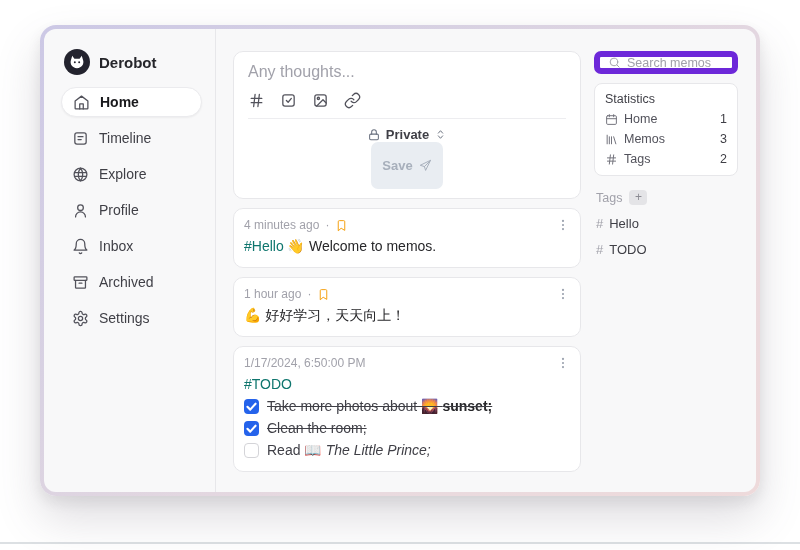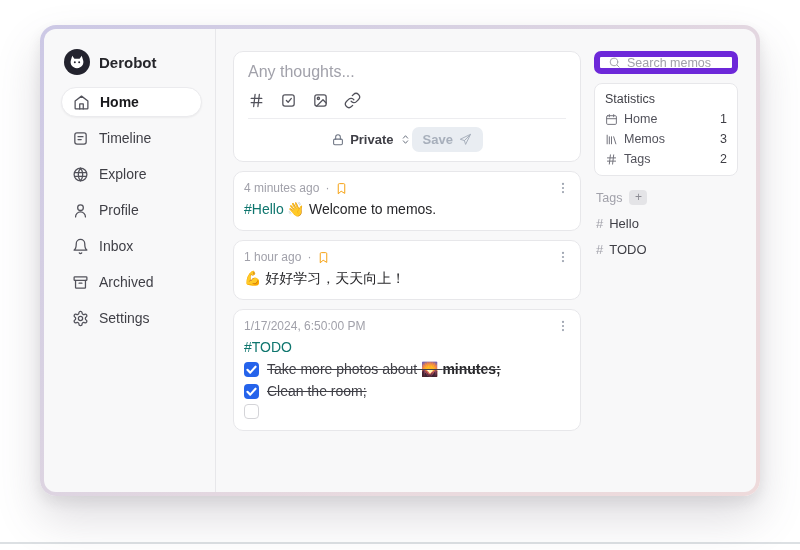--- a/index.html
+++ b/index.html
@@ -34,26 +34,26 @@
   .card { background:#fff; border:1px solid #e7e7ea; border-radius:10px; }
 
   
   .editor { padding:11px 14px 9px; }
   .editor textarea { display:block; width:100%; height:24px; border:none; outline:none; resize:none;
     font-family:inherit; font-size:16px; color:#18181b; background:transparent; }
   .editor textarea::placeholder { color:#a1a1aa; }
   .ed-toolbar { display:flex; align-items:center; gap:15px; margin-top:5px; color:#52525b; }
   .ed-toolbar .ic { width:17px; height:17px; cursor:pointer; }
   .ed-divider { border-top:1px solid #ededf0; margin-top:9px; }
-  .ed-bottom { display:flex; align-items:center; justify-content:center; padding-top:8px; }
+  .ed-bottom { display:flex; align-items:center; justify-content:center; padding-top:8px;flex-direction:column; }
   .visibility { display:flex; align-items:center; gap:5px; color:#3f3f46; font-size:13px; font-weight:600; cursor:pointer; }
   .visibility .ic { width:14px; height:14px; color:#6b7280; }
   .visibility .ic.chev { width:13px; height:13px; }
   .save-btn { display:flex; align-items:center; gap:6px; background:#e9edf2; color:#a7afbb;
-    border:none; border-radius:7px; font-family:inherit; font-size:13px; font-weight:600; padding:5px 11px; }
+    border:none; border-radius:7px; font-family:inherit; font-size:13px; font-weight:600; padding:16px 11px; }
   .save-btn .ic { width:13px; height:13px; }
 
   
   .memo { padding:9px 10px 11px; }
   .memo-head { display:flex; align-items:center; gap:6px; }
   .memo-time { font-size:12px; color:#a1a1aa; }
   .memo-dot { font-size:12px; color:#a1a1aa; }
   .memo-head .bookmark { width:13px; height:13px; color:#f59e0b; cursor:pointer; }
   .memo-head .kebab { margin-left:auto; width:14px; height:14px; color:#9ca3af; cursor:pointer; }
   .memo-body { margin-top:5px; font-size:14px; line-height:19px; color:#27272a; }
@@ -265,32 +265,33 @@
                 </svg>
         </div>
         <div class="memo-body">
           <div><span class="tag-link">#TODO</span></div>
           <div class="task-row done">
             <span class="cbx checked">
                     <svg viewBox="0 0 24 24" style="display:block" stroke="#fff" stroke-width="3.4" fill="none" stroke-linecap="round" stroke-linejoin="round">
                       <path d="m5.5 12.5 4.5 4.5 8.5-9.5"></path>
                     </svg>
                   </span>
-            <span class="task-text"><span>Take more photos about 🌄 </span><span class="bold">minutes;</span></span>
+            <span class="task-text"><span>Take more photos about 🌄 </span><span class="bold">sunset;</span></span>
           </div>
           <div class="task-row done">
             <span class="cbx checked">
                     <svg viewBox="0 0 24 24" style="display:block" stroke="#fff" stroke-width="3.4" fill="none" stroke-linecap="round" stroke-linejoin="round">
                       <path d="m5.5 12.5 4.5 4.5 8.5-9.5"></path>
                     </svg>
                   </span>
             <span class="task-text">Clean the room;</span>
           </div>
           <div class="task-row">
             <span class="cbx unchecked"></span>
+            <span class="task-text"><span>Read 📖 </span><span class="italic">The Little Prince;</span></span>
           </div>
         </div>
       </div>
 
     </div>
 
     <div class="rightcol">
       <div class="search-box">
         <svg class="ic" viewBox="0 0 24 24">
                 <circle cx="11" cy="11" r="7"></circle>

